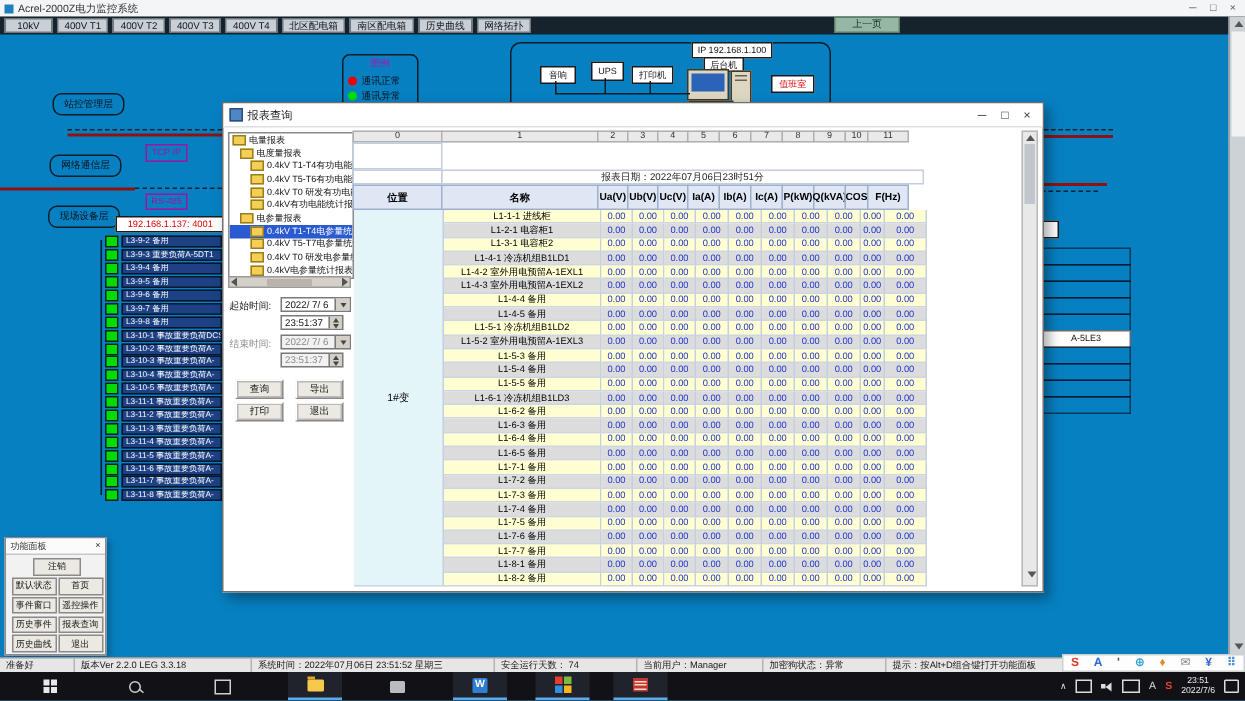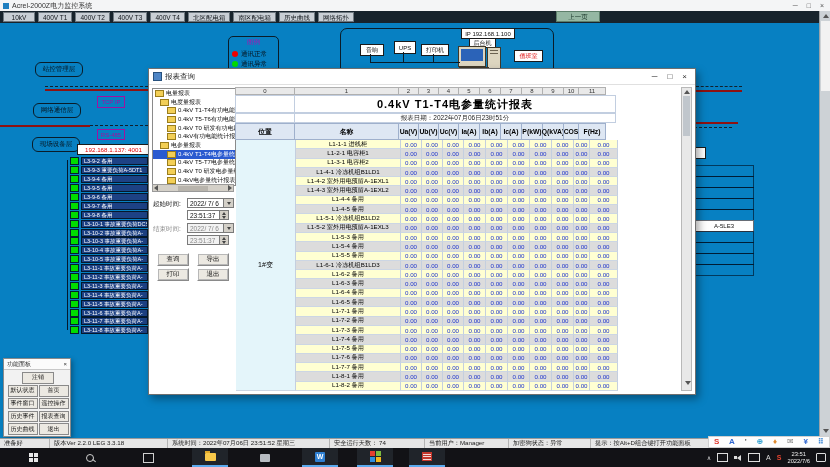--- a/index.html
+++ b/index.html
@@ -427,21 +427,20 @@
         <div class="ncell" style="width: 22px;">5</div>
         <div class="ncell" style="width: 22px;">6</div>
         <div class="ncell" style="width: 22px;">7</div>
         <div class="ncell" style="width: 22px;">8</div>
         <div class="ncell" style="width: 22px;">9</div>
         <div class="ncell" style="width: 16px;">10</div>
         <div class="ncell" style="width: 28px;">11</div>
       </div>
     <div class="abs cellrow" style="left:87px;top:26px;">
       <div class="tcell" style="width:60px;height:18px;"></div>
-      <div class="tcell" style="width:322px;height:18px;font-weight:bold;font-size:11px;letter-spacing:1px;color:#000;">0.4kV T1-T4电参量统计报表</div>
     </div>
     <div class="abs cellrow" style="left:87px;top:44px;">
       <div class="tcell" style="width:60px;height:10px;"></div>
       <div class="tcell" style="width:322px;height:10px;font-size:6.5px;color:#222;">报表日期：2022年07月06日23时51分</div>
     </div>
     <div class="abs cellrow" id="tbl-head" style="left:87px;top:54px;">
         <div class="hcell" style="width: 60px;">位置</div>
         <div class="hcell" style="width: 105px;">名称</div>
         <div class="hcell" style="width: 21px;">Ua(V)</div>
         <div class="hcell" style="width: 21px;">Ub(V)</div>

